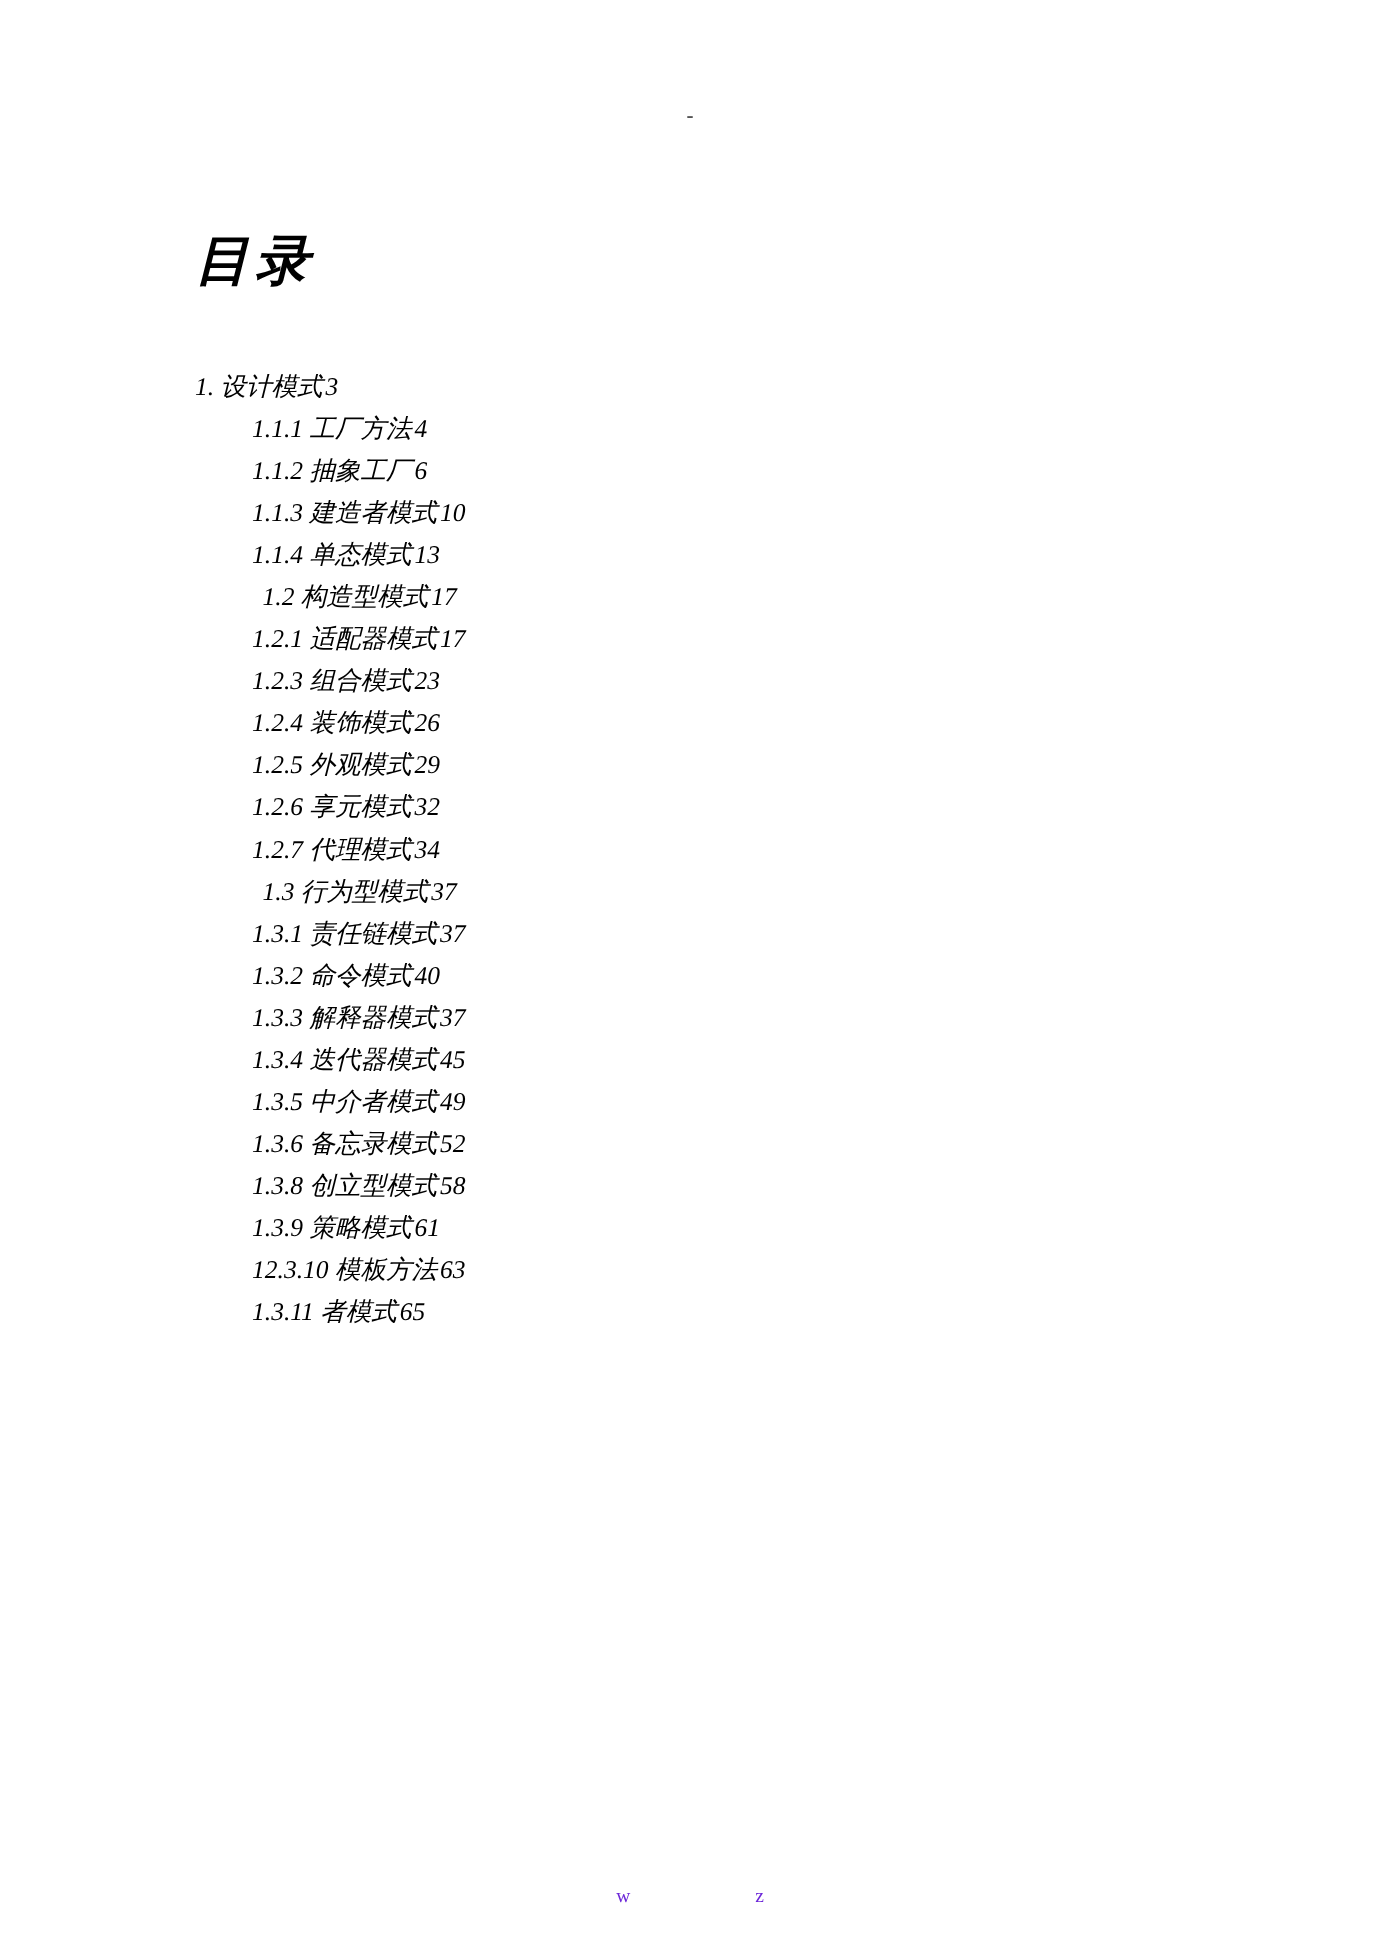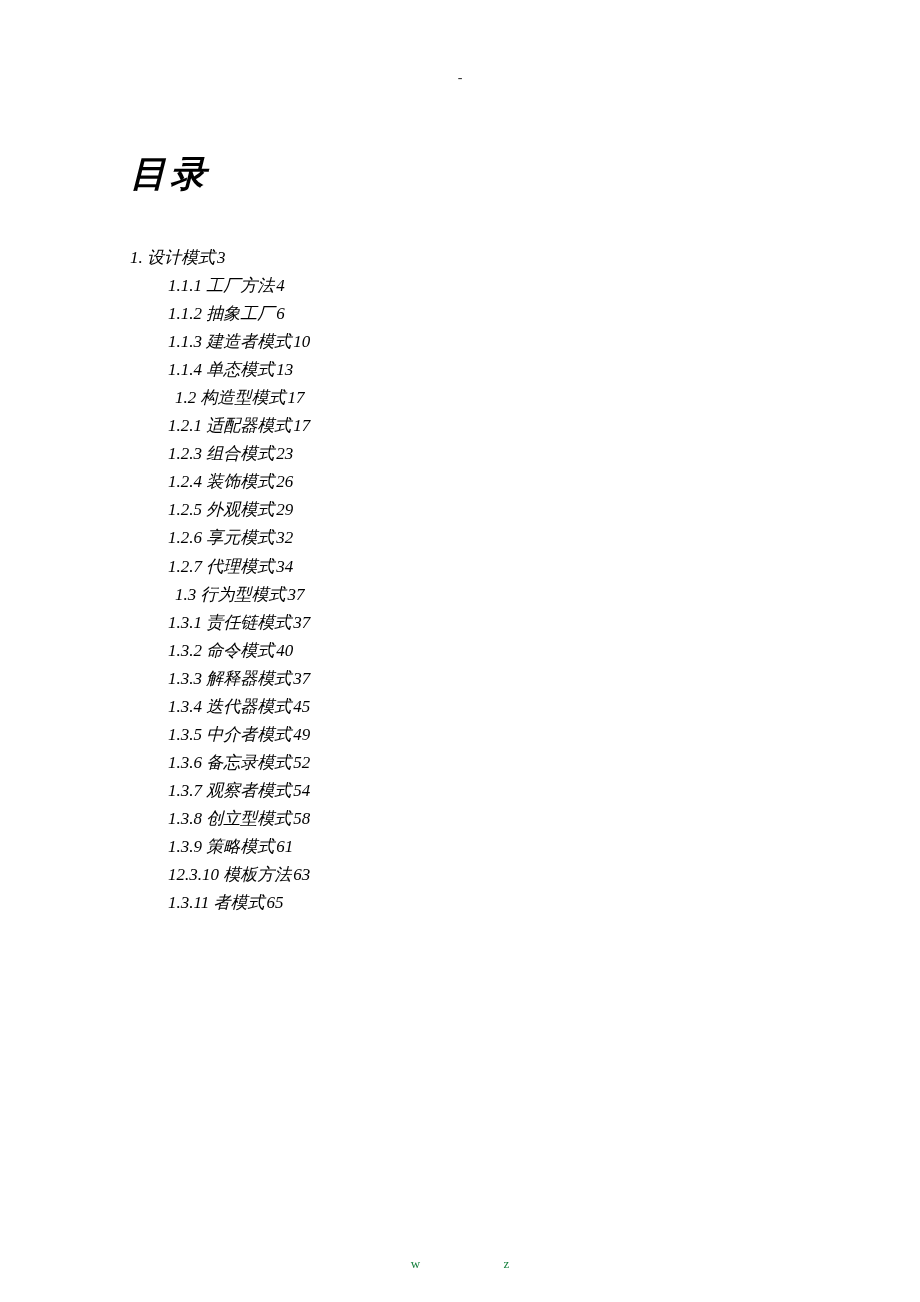--- a/index.html
+++ b/index.html
@@ -58,21 +58,21 @@
       margin-left: 2px;
     }
     .footer {
       position: absolute;
       bottom: 30px;
       left: 0;
       width: 100%;
       text-align: center;
       font-size: 13px;
       font-family: "Times New Roman", serif;
-      color: #15803d;
+      color: #6d28d9;
     }
     .footer span {
       display: inline-block;
       margin: 0 40px;
     }
   </style>
 </head>
 <body>
 
 <div class="header-mark">-</div>
@@ -155,24 +155,20 @@
     </div>
     <div class="toc-entry level-3">
       <span class="num">1.3.5</span>
       <span>中介者模式</span><span class="page-num">49</span>
     </div>
     <div class="toc-entry level-3">
       <span class="num">1.3.6</span>
       <span>备忘录模式</span><span class="page-num">52</span>
     </div>
     <div class="toc-entry level-3">
-      <span class="num">1.3.7</span>
-      <span>观察者模式</span><span class="page-num">54</span>
-    </div>
-    <div class="toc-entry level-3">
       <span class="num">1.3.8</span>
       <span>创立型模式</span><span class="page-num">58</span>
     </div>
     <div class="toc-entry level-3">
       <span class="num">1.3.9</span>
       <span>策略模式</span><span class="page-num">61</span>
     </div>
     <div class="toc-entry level-3">
       <span class="num">12.3.10</span>
       <span>模板方法</span><span class="page-num">63</span>

